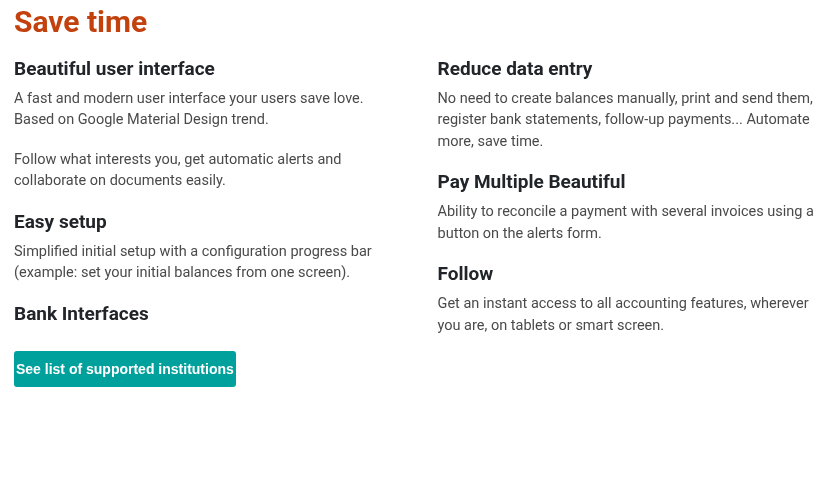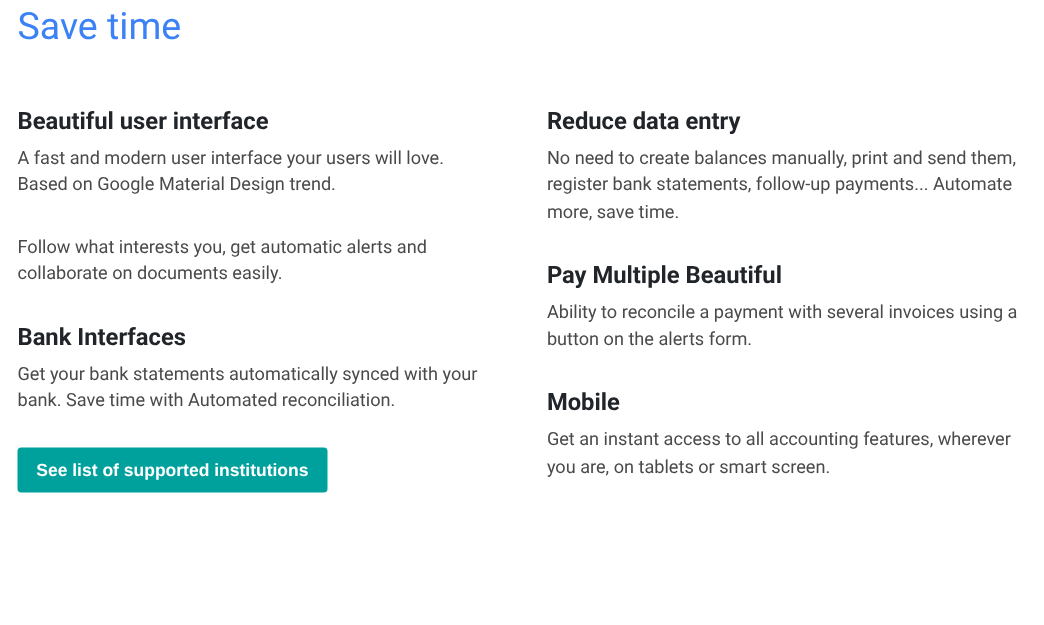--- a/index.html
+++ b/index.html
@@ -6,89 +6,91 @@
   body {
     font-family: -apple-system, BlinkMacSystemFont, "Segoe UI", Roboto, "Helvetica Neue", Arial, sans-serif;
     width: 835px;
     height: 500px;
     padding: 0 14px;
     color: #333;
     background: #fff;
   }
   .section-title {
     font-size: 30px;
-    font-weight: 400;
-    color: #3b82f6;
+    font-weight: 700;
+    color: #c2410c;
     margin-top: 4px;
     margin-bottom: 18px;
   }
   .columns {
     display: flex;
     gap: 40px;
   }
   .col {
     flex: 1;
     min-width: 0;
   }
   .feature {
     margin-bottom: 18px;
-    margin-top: 28px;
   }
   .feature-title {
     font-size: 19px;
     font-weight: 700;
     color: #212529;
     margin-bottom: 8px;
   }
   .feature-desc {
     font-size: 14.5px;
     line-height: 1.48;
     color: #4a4a4a;
   }
   .btn {
     display: inline-block;
     background: #00A09D;
     color: #fff;
     font-size: 14px;
     font-weight: 600;
-    padding: 10px 15px;
+    padding: 10px 2px;
     border: none;
     border-radius: 3px;
     cursor: pointer;
     margin-top: 8px;
   }
 </style>
 </head>
 <body>
 
 <h2 class="section-title">Save time</h2>
 
 <div class="columns">
   <div class="col">
     <div class="feature">
       <div class="feature-title">Beautiful user interface</div>
-      <div class="feature-desc">A fast and modern user interface your users will love. Based on Google Material Design trend.</div>
+      <div class="feature-desc">A fast and modern user interface your users save love. Based on Google Material Design trend.</div>
     </div>
     <div class="feature">
       <div class="feature-desc">Follow what interests you, get automatic alerts and collaborate on documents easily.</div>
     </div>
     <div class="feature">
+      <div class="feature-title">Easy setup</div>
+      <div class="feature-desc">Simplified initial setup with a configuration progress bar (example: set your initial balances from one screen).</div>
+    </div>
+    <div class="feature">
       <div class="feature-title">Bank Interfaces</div>
-      <div class="feature-desc">Get your bank statements automatically synced with your bank. Save time with Automated reconciliation.</div>
     </div>
     <button class="btn">See list of supported institutions</button>
   </div>
 
   <div class="col">
     <div class="feature">
       <div class="feature-title">Reduce data entry</div>
       <div class="feature-desc">No need to create balances manually, print and send them, register bank statements, follow-up payments... Automate more, save time.</div>
     </div>
     <div class="feature">
       <div class="feature-title">Pay Multiple Beautiful</div>
       <div class="feature-desc">Ability to reconcile a payment with several invoices using a button on the alerts form.</div>
     </div>
     <div class="feature">
-      <div class="feature-title">Mobile</div>
+      <div class="feature-title">Follow</div>
       <div class="feature-desc">Get an instant access to all accounting features, wherever you are, on tablets or smart screen.</div>
     </div>
   </div>
 </div>
 
 </body></html>

